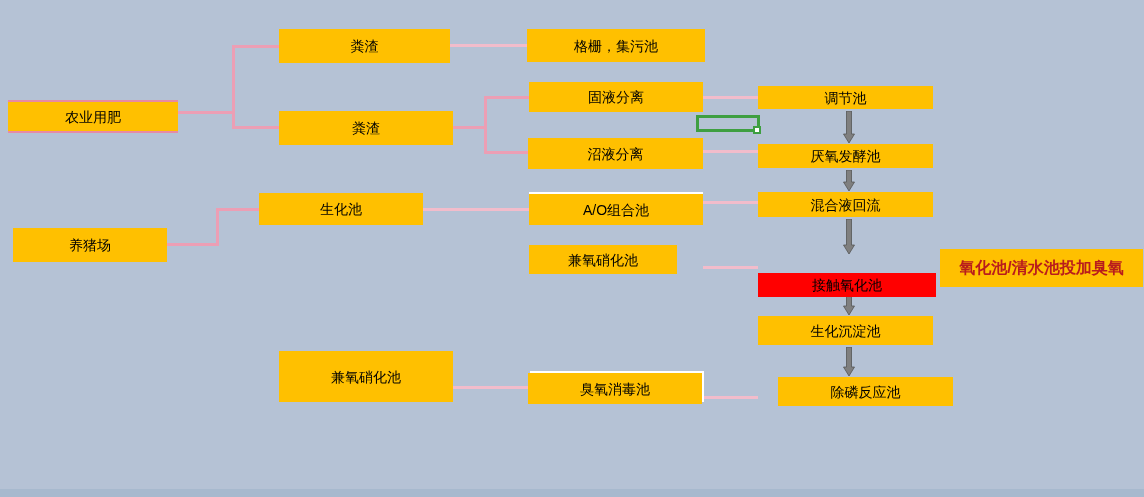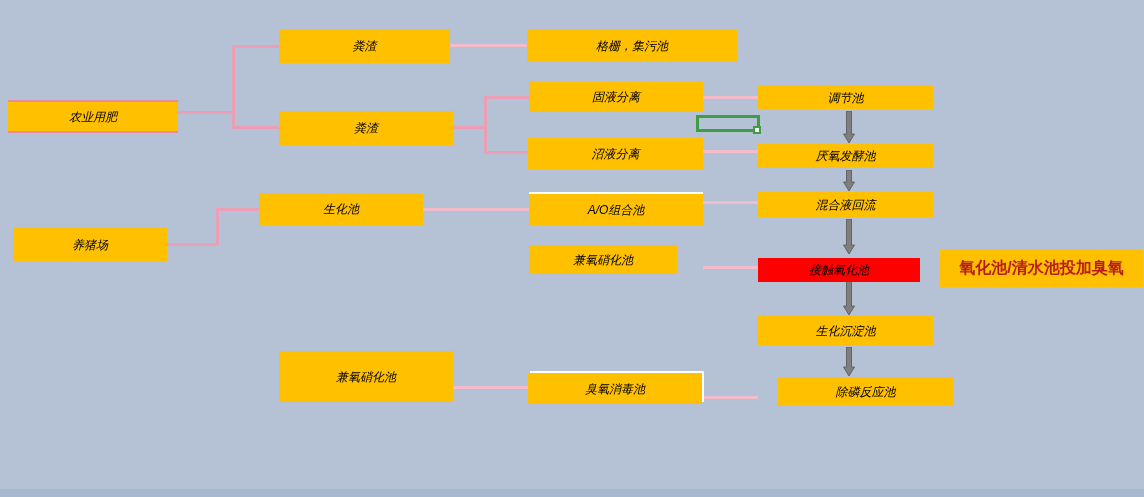--- a/index.html
+++ b/index.html
@@ -8,25 +8,24 @@
     width:1144px;height:497px;
     background:#B5C2D5;
     overflow:hidden;
     font-family:"Liberation Sans", sans-serif;
   }
   .node{
     position:absolute;
     background:#FFC000;
     color:#000;
     display:flex;align-items:center;justify-content:center;
-    font-size:12px;line-height:1;
+    font-size:14px;line-height:1;
     white-space:nowrap;
     z-index:3;
     box-sizing:border-box;
-    font-style:italic;
   }
   .node.red{background:#FF0000;}
   .node.pink-edges{border-top:2px solid #E78AA5;border-bottom:2px solid #E78AA5;}
   .annotation{
     position:absolute;
     background:#FFC000;color:#b91c1c;
     display:flex;align-items:center;justify-content:center;
     font-size:16px;font-weight:bold;line-height:1;
     white-space:nowrap;z-index:3;
   }
@@ -44,30 +43,30 @@
   }
   .bottom-band{position:absolute;left:0;top:489px;width:1144px;height:8px;background:#A7B9CE;z-index:0;}
 
   
   #n0{left:8px;top:100px;width:170px;height:33px;}
   #n1{left:13px;top:228px;width:154px;height:34px;}
   #n2{left:279px;top:29px;width:171px;height:34px;}
   #n3{left:279px;top:111px;width:174px;height:34px;}
   #n4{left:259px;top:193px;width:164px;height:32px;}
   #n5{left:279px;top:351px;width:174px;height:51px;}
-  #n6{left:527px;top:29px;width:210px;height:33px;}
+  #n6{left:527px;top:29px;width:178px;height:33px;}
   #n7{left:529px;top:82px;width:174px;height:30px;}
   #n8{left:528px;top:138px;width:175px;height:31px;}
   #n9{left:529px;top:194px;width:174px;height:31px;}
   #n10{left:529px;top:245px;width:148px;height:29px;}
   #n11{left:528px;top:373px;width:174px;height:31px;}
   #n12{left:758px;top:86px;width:175px;height:23px;}
   #n13{left:758px;top:144px;width:175px;height:24px;}
   #n14{left:758px;top:192px;width:175px;height:25px;}
-  #n15{left:758px;top:258px;width:162px;height:24px;}
+  #n15{left:758px;top:273px;width:178px;height:24px;}
   #n16{left:758px;top:316px;width:175px;height:29px;}
   #n17{left:758px;top:377px;width:175px;height:29px;margin-left:20px;}
   #ann{left:940px;top:249px;width:203px;height:38px;}
   #wb1{left:529px;top:192px;width:174px;height:31px;}
   #wb2{left:530px;top:371px;width:174px;height:31px;}
 
   
   #s1{left:178px;top:111px;width:57px;height:3px;}
   #s2{left:232px;top:45px;width:3px;height:84px;}
   #s3{left:233px;top:45px;width:46px;height:3px;}

